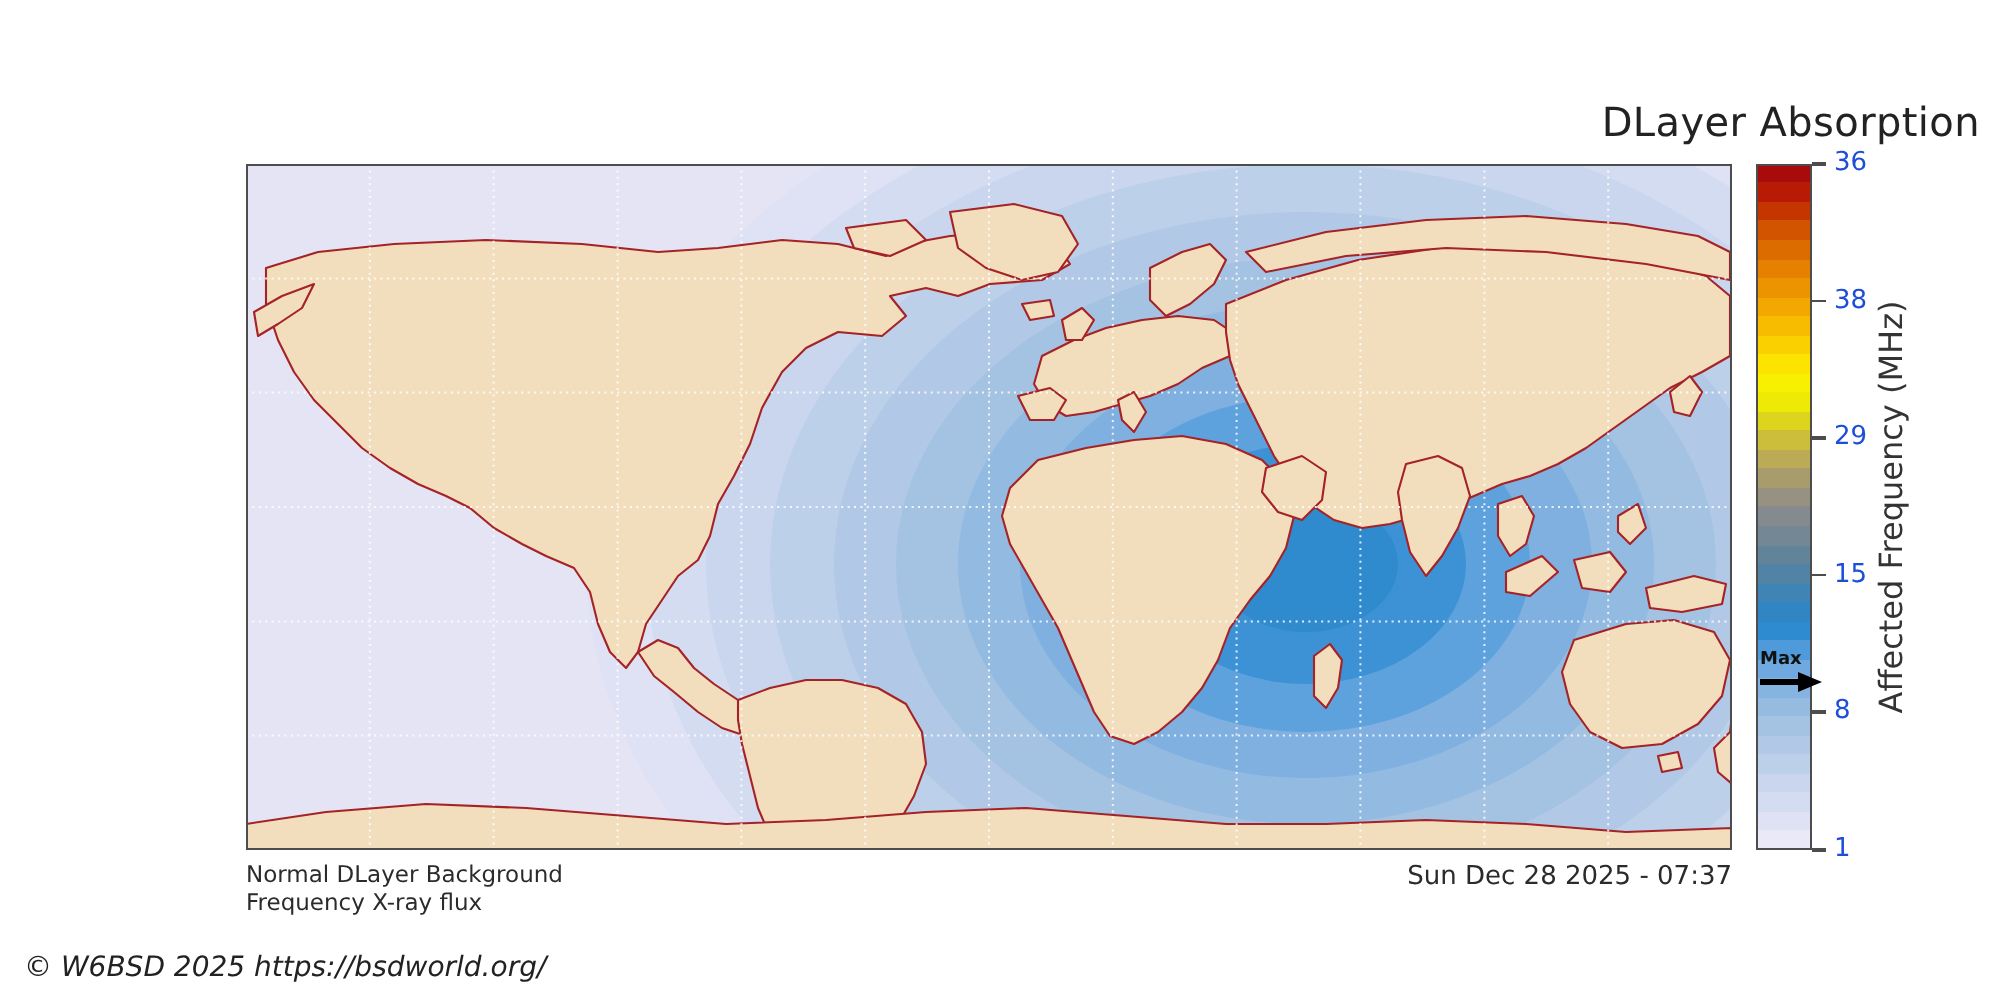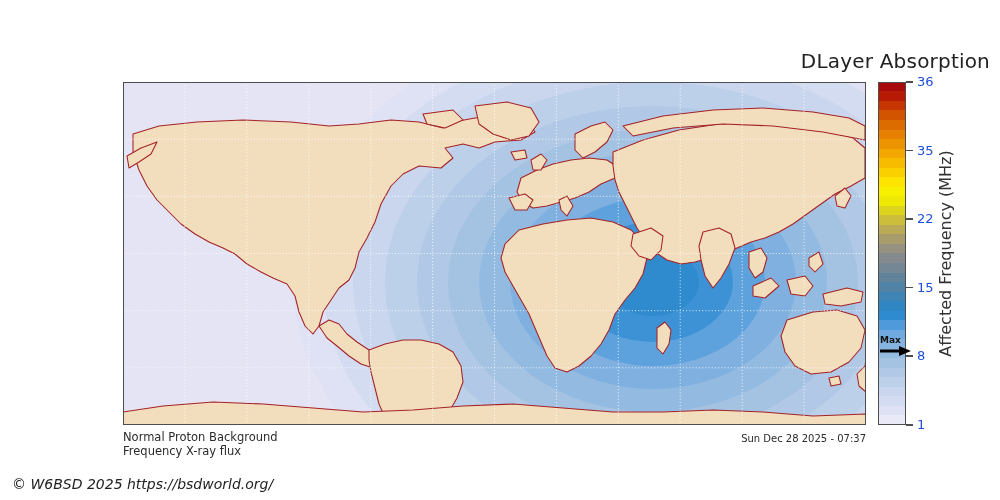--- a/index.html
+++ b/index.html
@@ -51,21 +51,21 @@
   .cbar-max{position:absolute;left:879px;top:324px;width:40px;height:28px;}
   .cbar-max .mx-text{position:absolute;left:1px;top:0px;font-size:9px;color:#111111;
       font-weight:bold;line-height:10px;}
   .cbar-max svg{position:absolute;left:0px;top:10px;}
 
   
   .note{position:absolute;left:123px;font-size:11.5px;color:#2b2b2b;line-height:14px;}
   .note.l1{top:430px;}
   .note.l2{top:444px;}
   .stamp{position:absolute;left:560px;top:432px;width:306px;text-align:right;
-      font-size:10px;color:#2b2b2b;line-height:14px;}
+      font-size:13px;color:#2b2b2b;line-height:14px;}
   .credit{position:absolute;left:12px;top:477px;font-size:14px;color:#222222;
       font-style:italic;line-height:14px;}
 </style>
 </head>
 <body>
 
 <div class="figure">
 
   <div class="title">DLayer Absorption</div>
 
@@ -234,40 +234,40 @@
       <div class="ctick" style="top: 274.4px;">
         <span class="dash"></span>
         <span class="lbl">8</span>
       </div>
       <div class="ctick" style="top: 205.8px;">
         <span class="dash"></span>
         <span class="lbl">15</span>
       </div>
       <div class="ctick" style="top: 137.2px;">
         <span class="dash"></span>
-        <span class="lbl">22</span>
+        <span class="lbl">29</span>
       </div>
       <div class="ctick" style="top: 68.6px;">
         <span class="dash"></span>
-        <span class="lbl">35</span>
+        <span class="lbl">38</span>
       </div>
       <div class="ctick" style="top: 0px;">
         <span class="dash"></span>
         <span class="lbl">36</span>
       </div>
     </div>
 
-  <div class="cbar-max" style="top: 335px;">
+  <div class="cbar-max" style="top: 325px;">
     <span class="mx-text">Max</span>
     <svg width="36" height="14" viewBox="0 0 36 14">
       <line x1="1" y1="6" x2="22" y2="6" stroke="#000000" stroke-width="3"></line>
       <polygon points="20,1 32,6 20,11" fill="#000000"></polygon>
     </svg>
   </div>
 
   <div class="cbar-label">Affected Frequency (MHz)</div>
 
-  <div class="note l1">Normal Proton Background</div>
+  <div class="note l1">Normal DLayer Background</div>
   <div class="note l2">Frequency X-ray flux</div>
   <div class="stamp">Sun Dec 28 2025 - 07:37</div>
   <div class="credit">© W6BSD 2025 https://bsdworld.org/</div>
 
 </div>
 
 </body></html>

